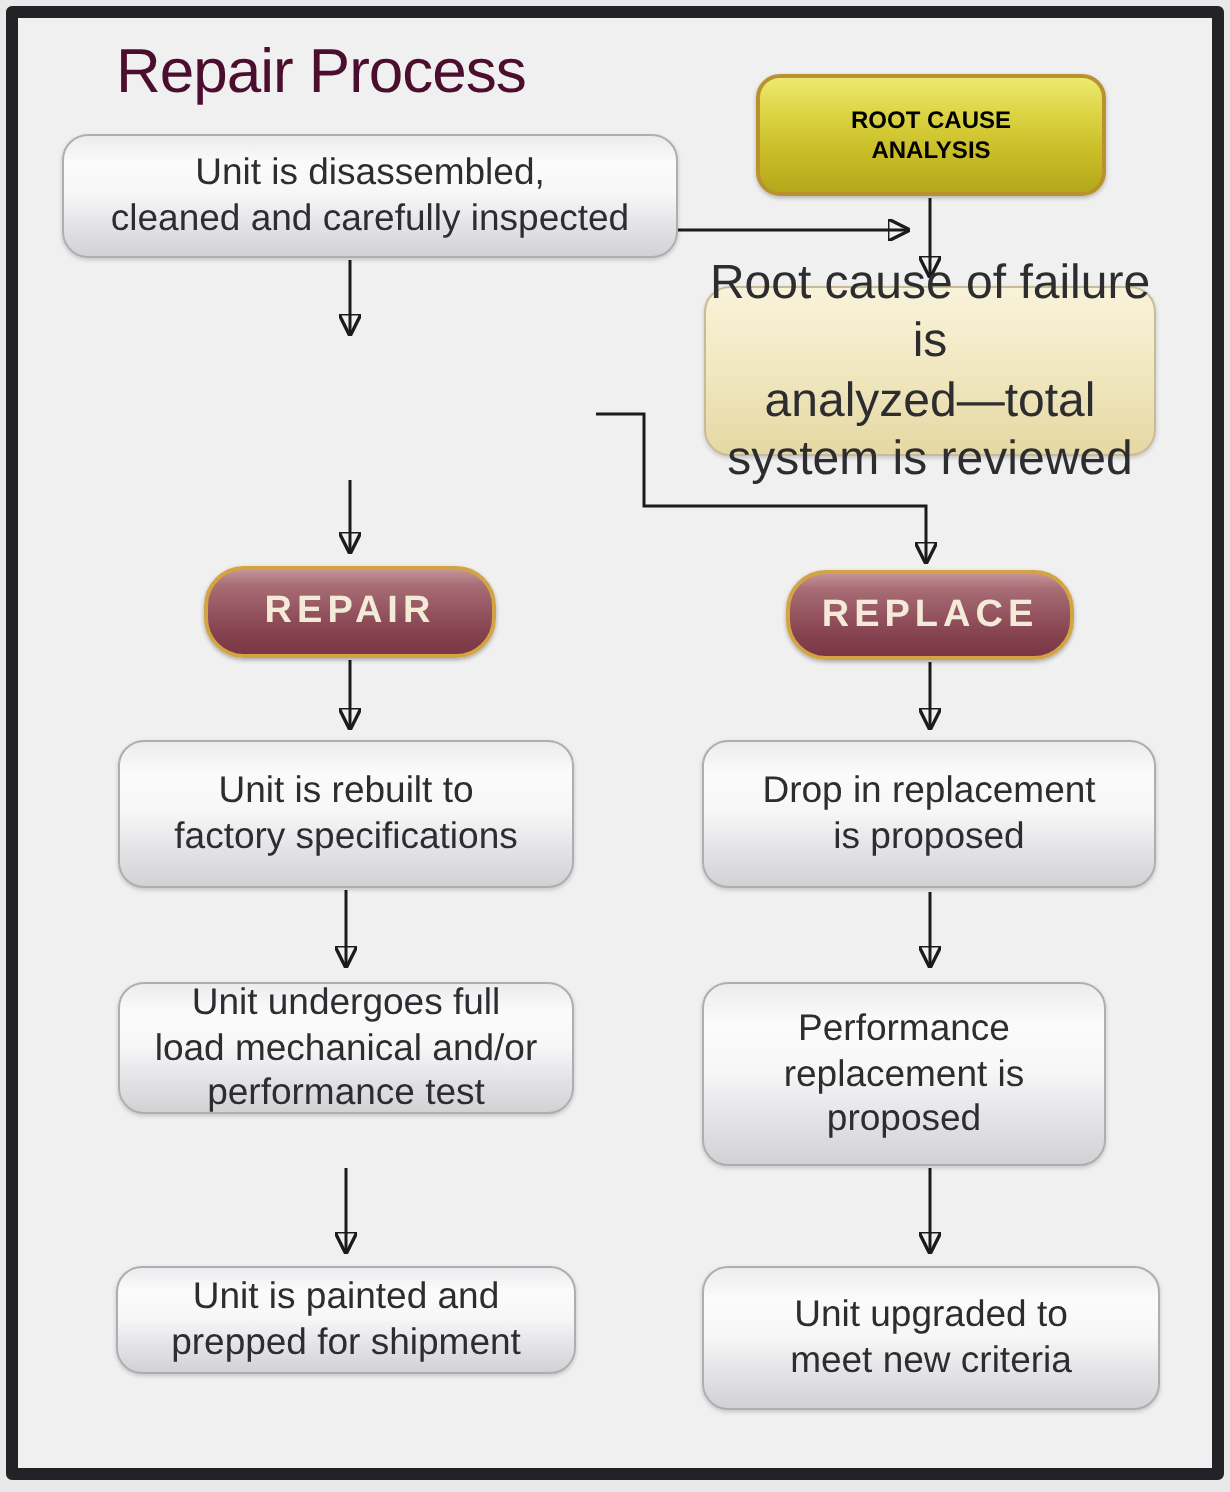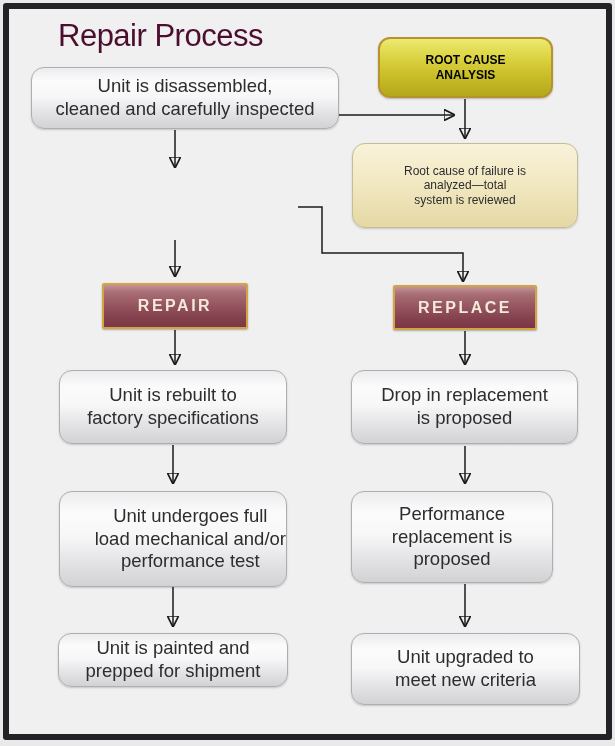--- a/index.html
+++ b/index.html
@@ -57,31 +57,31 @@
     color: #000;
     font-weight: bold;
     font-size: 12px;
     line-height: 1.25;
   }
   .cream {
     background: linear-gradient(180deg, #f8f2da 0%, #f2e9c3 45%, #e5d8a4 100%);
     border: 1.3px solid #c6bc97;
     box-shadow: 0 1px 2px rgba(0,0,0,0.18);
     color: #2d2d2f;
-    font-size: 12px;
+    font-size: 24px;
     line-height: 1.22;
   }
   .pill {
     background: linear-gradient(180deg, #c49399 0%, #a86d75 18%, #91505c 55%, #823f4c 80%, #7b3844 100%);
     border: 2px solid #d2a443;
-    border-radius: 2px;
+    border-radius: 20px;
     box-shadow: 0 1px 2px rgba(0,0,0,0.3);
     color: #f3ead8;
     font-weight: bold;
-    font-size: 16px;
+    font-size: 19px;
     letter-spacing: 2.5px;
   }
   svg.connectors {
     position: absolute;
     left: 0; top: 0;
     width: 615px; height: 746px;
     pointer-events: none;
   }
   svg.connectors path, svg.connectors line {
     stroke: #1b1b1d;
@@ -140,21 +140,21 @@
 
   <div class="node pill" style="left:393px; top:285px; width:144px; height:45px;">
     <span class="node-label">REPLACE</span>
   </div>
 
   <div class="node gray" style="left:59px; top:370px; width:228px; height:74px;">
     <span class="node-label">Unit is rebuilt to
 factory specifications</span>
   </div>
 
-  <div class="node gray" style="left:59px; top:491px; width:228px; height:96px;justify-content:flex-end;">
+  <div class="node gray" style="left:59px; top:491px; width:228px; height:66px;">
     <span class="node-label">Unit undergoes full
 load mechanical and/or
 performance test</span>
   </div>
 
   <div class="node gray" style="left:58px; top:633px; width:230px; height:54px;">
     <span class="node-label">Unit is painted and
 prepped for shipment</span>
   </div>
 

